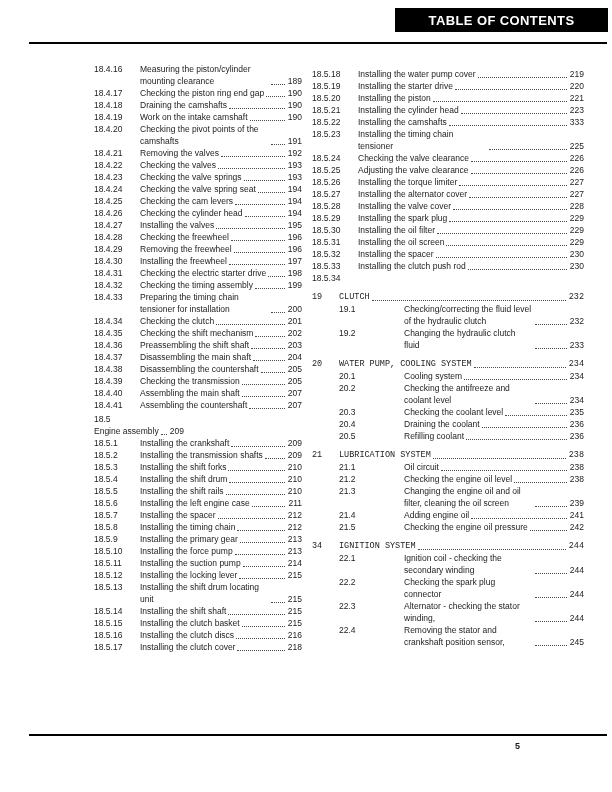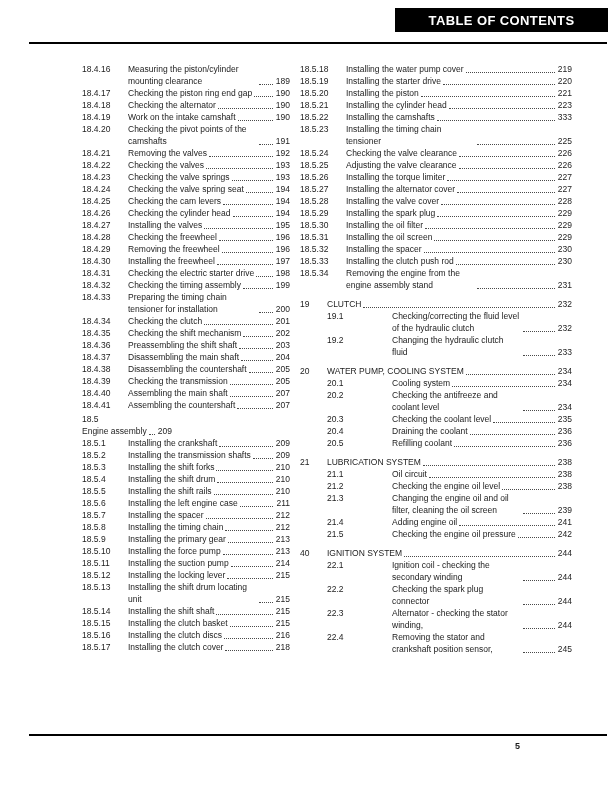--- a/index.html
+++ b/index.html
@@ -26,21 +26,21 @@
     font-size: 13px; font-weight: bold; letter-spacing: 0.4px;
     white-space: nowrap;
   }
 
   .rule { position: absolute; left: 17px; right: 17px; background: #000000; }
   .rule.top    { top: 42px;  height: 2px; }
   .rule.bottom { top: 734px; height: 2px; }
 
   .columns {
     position: absolute;
-    top: 63px; left: 70px;
+    top: 63px; left: 82px;
     width: 490px;
     display: flex;
     font-size: 8.5px;
     line-height: 12px;
   }
   .col { width: 208px; margin-right: 10px; display: flex; flex-direction: column; }
   .col.right { width: 272px; margin-right: 0; justify-content: center; }
 
   .entry { display: flex; align-items: flex-start; }
   .entry .num { flex: none; white-space: nowrap; }
@@ -51,21 +51,21 @@
     border-bottom: 1.5px dotted #4a4a4a;
     margin: 0 3px 2px 2px;
   }
   .entry .pg { flex: none; white-space: nowrap; text-align: right; }
 
   
   .entry.l3  .num { width: 46px; }                    
   .entry.l2f .num { width: 30px; }                    
   .entry.l2f { margin-top: 2px; flex-direction: column; }
   .entry.l1  .num { width: 27px; }                    
-  .entry.l1  { margin-top: 7px; }
+  .entry.l1  { margin-top: 7px; font-family: Liberation Mono, monospace; }
   .entry.l1  .title { max-width: 210px; }
   .entry.l2  { padding-left: 27px; gap: 36px; }                  
   .entry.l2  .num { width: 29px; }
 
   .footer-page {
     position: absolute;
     top: 741px; left: 503px;
     font-size: 9px; font-weight: bold;
     color: #1c1c1c;
   }
@@ -97,21 +97,21 @@
           <span class="num">18.4.17</span>
           <span class="body">
             <span class="title">Checking the piston ring end gap</span>
             <span class="dots"></span>
             <span class="pg">190</span>
           </span>
         </div>
         <div class="entry l3">
           <span class="num">18.4.18</span>
           <span class="body">
-            <span class="title">Checking the alternator</span>
+            <span class="title">Draining the camshafts</span>
             <span class="dots"></span>
             <span class="pg">190</span>
           </span>
         </div>
         <div class="entry l3">
           <span class="num">18.4.19</span>
           <span class="body">
             <span class="title">Work on the intake camshaft</span>
             <span class="dots"></span>
             <span class="pg">190</span>
@@ -564,25 +564,20 @@
         <div class="entry l3">
           <span class="num">18.5.33</span>
           <span class="body">
             <span class="title">Installing the clutch push rod</span>
             <span class="dots"></span>
             <span class="pg">230</span>
           </span>
         </div>
         <div class="entry l3">
           <span class="num">18.5.34</span>
-          <span class="body">
-            <span class="title">Removing the engine from the engine assembly stand</span>
-            <span class="dots"></span>
-            <span class="pg">231</span>
-          </span>
         </div>
         <div class="entry l1">
           <span class="num">19</span>
           <span class="body">
             <span class="title">CLUTCH</span>
             <span class="dots"></span>
             <span class="pg">232</span>
           </span>
         </div>
         <div class="entry l2">
@@ -691,21 +686,21 @@
         </div>
         <div class="entry l2">
           <span class="num">21.5</span>
           <span class="body">
             <span class="title">Checking the engine oil pressure</span>
             <span class="dots"></span>
             <span class="pg">242</span>
           </span>
         </div>
         <div class="entry l1">
-          <span class="num">40</span>
+          <span class="num">34</span>
           <span class="body">
             <span class="title">IGNITION SYSTEM</span>
             <span class="dots"></span>
             <span class="pg">244</span>
           </span>
         </div>
         <div class="entry l2">
           <span class="num">22.1</span>
           <span class="body">
             <span class="title">Ignition coil - checking the secondary winding</span>

